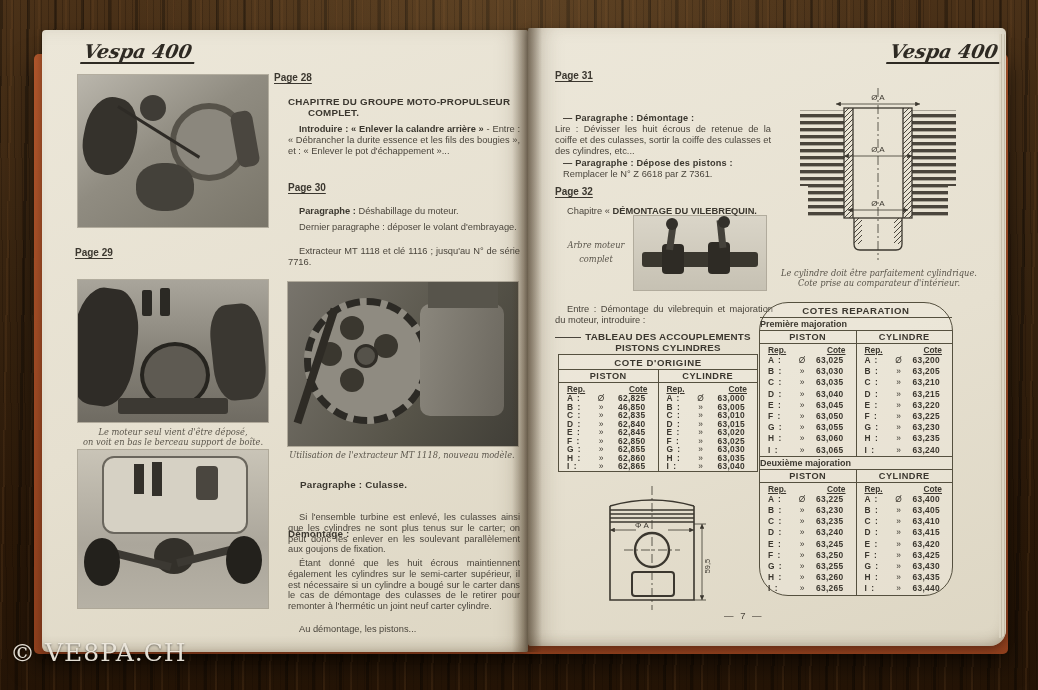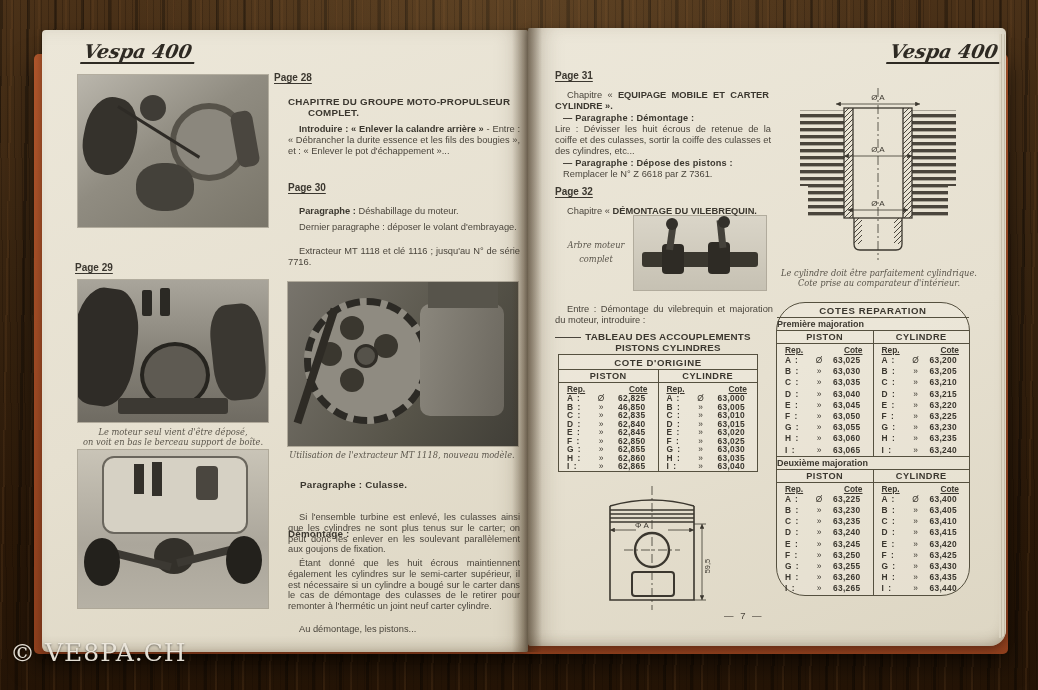--- a/index.html
+++ b/index.html
@@ -67,21 +67,21 @@
 
     <div class="photo" style="left:36px;top:45px;width:190px;height:152px;background:linear-gradient(145deg,#bab6ac,#908c81 45%,#797569);">
       <div class="ph" style="left:6px;top:22px;width:52px;height:78px;background:#35322c;border-radius:45%;transform:rotate(12deg);"></div>
       <div class="ph" style="left:92px;top:28px;width:66px;height:66px;border:6px solid #565249;border-radius:50%;background:#8b877d;"></div>
       <div class="ph" style="left:62px;top:20px;width:26px;height:26px;background:#3f3c36;border-radius:50%;"></div>
       <div class="ph" style="left:58px;top:88px;width:58px;height:48px;background:#44413a;border-radius:45%;"></div>
       <div class="ph" style="left:40px;top:30px;width:96px;height:3px;background:#2e2b26;transform:rotate(32deg);transform-origin:left;"></div>
       <div class="ph" style="left:156px;top:36px;width:22px;height:56px;background:#4a463f;border-radius:8px;transform:rotate(-10deg);"></div>
     </div>
 
-    <div class="el pg-label" style="left:33px;top:232px;">Page 29</div>
+    <div class="el pg-label" style="left:33px;top:217px;">Page 29</div>
 
     <div class="photo" style="left:36px;top:250px;width:190px;height:142px;background:linear-gradient(180deg,#a9a59b 0%,#8b877d 45%,#8a867c 46%,#6f6b62 100%);">
       <div class="ph" style="left:-6px;top:8px;width:64px;height:118px;background:#2f2c27;border-radius:40%;transform:rotate(8deg);"></div>
       <div class="ph" style="left:134px;top:24px;width:52px;height:96px;background:#3a3731;border-radius:35%;transform:rotate(-6deg);"></div>
       <div class="ph" style="left:62px;top:62px;width:62px;height:58px;border:4px solid #26241f;background:#5e5a52;border-radius:50%;"></div>
       <div class="ph" style="left:64px;top:10px;width:10px;height:26px;background:#2b2924;border-radius:2px;"></div>
       <div class="ph" style="left:82px;top:8px;width:10px;height:28px;background:#2b2924;border-radius:2px;"></div>
       <div class="ph" style="left:40px;top:118px;width:110px;height:16px;background:#3c3933;border-radius:3px;"></div>
     </div>
     <div class="el cap" style="left:26px;top:397px;width:210px;">
@@ -127,21 +127,20 @@
     <div class="el h-bold" style="left:246px;top:467px;margin-top:31px;">Démontage :</div>
     <div class="el body ind" style="left:246px;top:482px;width:232px;">Si l'ensemble turbine est enlevé, les culasses ainsi que les cylindres ne sont plus tenus sur le carter; on peut donc les enlever en les soulevant parallèlement aux goujons de fixation.</div>
     <div class="el body ind" style="left:246px;top:528px;width:232px;">Étant donné que les huit écrous maintiennent également les cylindres sur le semi-carter supérieur, il est nécessaire si un cylindre a bougé sur le carter dans le cas de démontage des culasses de le retirer pour remonter à l'hermétic un joint neuf carter cylindre.</div>
     <div class="el body ind" style="left:246px;top:594px;width:232px;">Au démontage, les pistons...</div>
   </div>
 
   <div class="page page-right">
     <div class="el logo" style="left:360px;top:14px;">Vespa 400</div>
 
     <div class="el pg-label" style="left:27px;top:42px;">Page 31</div>
-    <div class="el body" style="left:27px;top:62px;width:214px;text-indent:12px;"><span>Chapitre « </span><b>EQUIPAGE MOBILE ET CARTER CYLINDRE ».</b></div>
     <div class="el h-bold" style="left:35px;top:85px;font-size:9.2px;">— Paragraphe : Démontage :</div>
     <div class="el body" style="left:27px;top:96px;width:216px;">Lire : Dévisser les huit écrous de retenue de la coiffe et des culasses, sortir la coiffe des culasses et des cylindres, etc...</div>
     <div class="el h-bold" style="left:35px;top:130px;font-size:9.2px;">— Paragraphe : Dépose des pistons :</div>
     <div class="el body" style="left:35px;top:141px;width:208px;">Remplacer le N° Z 6618 par Z 7361.</div>
 
     <div class="el pg-label" style="left:27px;top:158px;">Page 32</div>
     <div class="el body" style="left:27px;top:178px;width:220px;text-indent:12px;"><span>Chapitre « </span><b>DÉMONTAGE DU VILEBREQUIN.</b></div>
 
     <div class="photo" style="left:106px;top:188px;width:132px;height:74px;background:linear-gradient(180deg,#dad5c8,#c6c1b3);">
       <div class="ph" style="left:8px;top:36px;width:116px;height:15px;background:#3a372f;border-radius:3px;"></div>
@@ -345,21 +344,21 @@
       </g>
       <text x="92" y="14" font-size="8" text-anchor="middle">Ø A</text>
       <text x="92" y="66" font-size="8" text-anchor="middle">Ø A</text>
       <text x="92" y="120" font-size="8" text-anchor="middle">Ø A</text>
     </svg>
     <div class="el cap" style="left:228px;top:240px;width:246px;">
       <div>Le cylindre doit être parfaitement cylindrique.</div>
       <div>Cote prise au comparateur d'intérieur.</div>
     </div>
 
-    <div class="cote-table" style="left:248px;top:274px;width:192px;border-radius:29px;">
+    <div class="cote-table" style="left:231px;top:274px;width:192px;border-radius:29px;">
       <div class="t-title">COTES REPARATION</div>
       <div class="majoration">
         <div class="t-sub">Première majoration</div>
         <div class="t-groups">
           <div class="t-group">
             <div class="t-gname">PISTON</div>
             <div class="t-cols">
                 <span>Rep.</span>
                 <span>Cote</span>
               </div>

